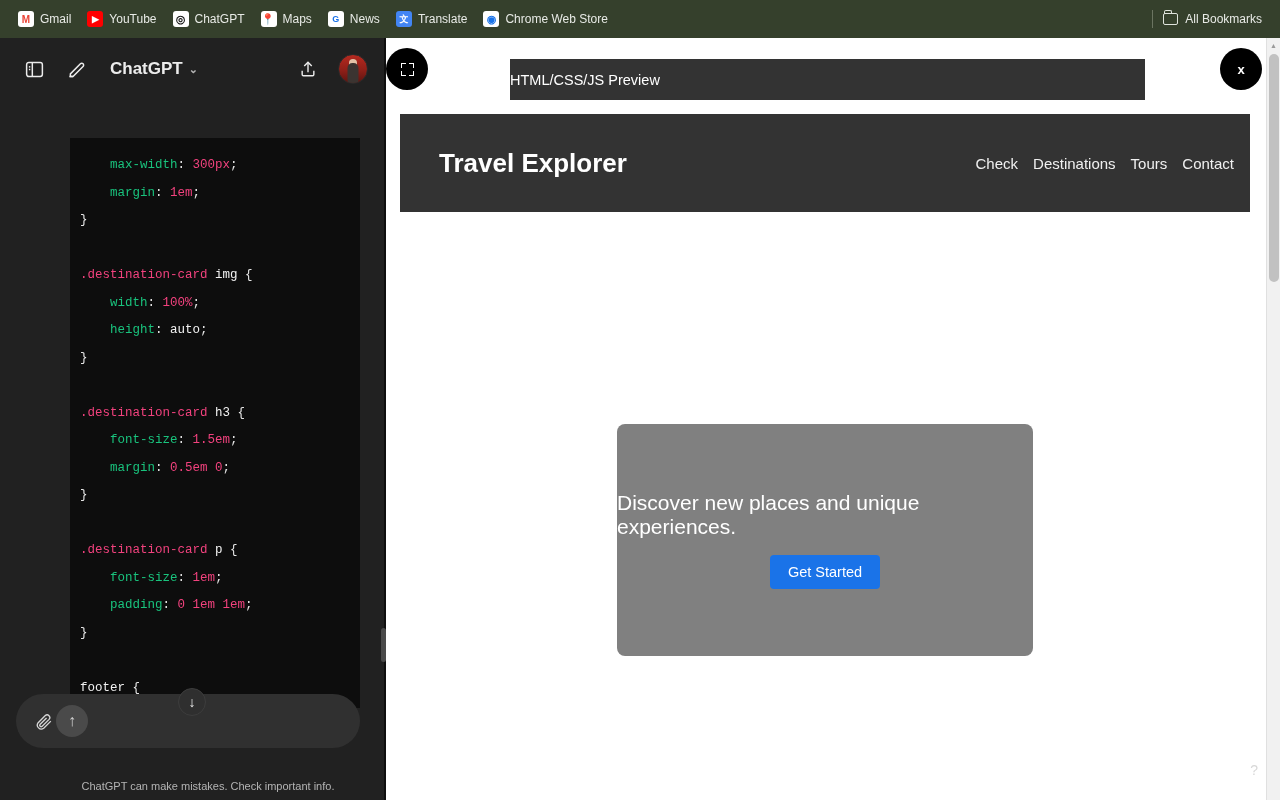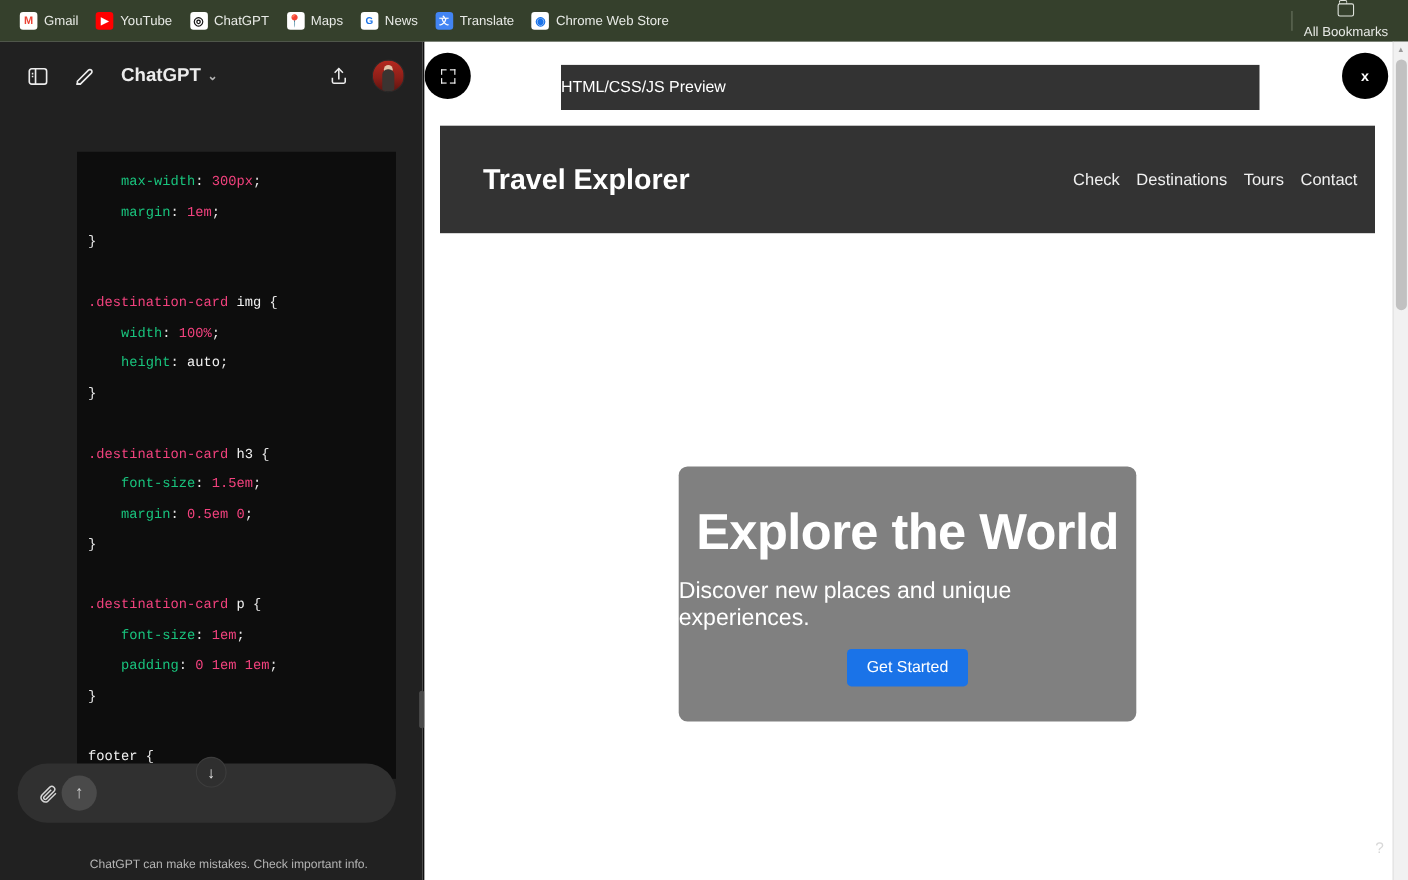--- a/index.html
+++ b/index.html
@@ -31,21 +31,21 @@
   .ico-gmail   { background:#ffffff; color:#ea4335; }
   .ico-youtube { background:#ff0000; color:#ffffff; font-size:9px; }
   .ico-chatgpt { background:#ffffff; color:#111111; font-size:11px; }
   .ico-maps    { background:#ffffff; color:#1a73e8; font-size:11px; }
   .ico-news    { background:#ffffff; color:#1a73e8; font-size:9px; }
   .ico-translate { background:#4285f4; color:#ffffff; font-size:9px; }
   .ico-webstore{ background:#ffffff; color:#1a73e8; font-size:11px; }
 
   .bm-spacer { flex:1; }
   .bm-sep { width:1px; height:18px; background:#6b7461; margin:0 10px; }
-  .bm-all { display:flex; align-items:center; gap:7px; color:#e8eae6; font-size:12px; cursor:pointer; padding-right:8px;flex-direction:column;}
+  .bm-all { display:flex; align-items:center; gap:7px; color:#e8eae6; font-size:12px; cursor:pointer; padding-right:8px;}
   .folder-ico {
     width:15px; height:12px; border:1.4px solid #dfe3dc; border-radius:2px;
     position:relative;
   }
   .folder-ico:before {
     content:""; position:absolute; top:-4px; left:0; width:6px; height:3px;
     border:1.4px solid #dfe3dc; border-bottom:none; border-radius:2px 2px 0 0;
   }
 
   
@@ -353,21 +353,20 @@
         <div class="brand">Travel Explorer</div>
         <nav class="nav-links" id="nav-links">
             <a>Check</a>
             <a>Destinations</a>
             <a>Tours</a>
             <a>Contact</a>
           </nav>
       </div>
 
       <div class="hero">
-        <h1>Explore the World</h1>
         <p>Discover new places and unique experiences.</p>
         <button class="hero-btn">Get Started</button>
       </div>
     </div>
 
     <div class="help-mark">?</div>
   </div>
 
   <div class="scrollbar">
     <div class="sb-arrow">▲</div>

